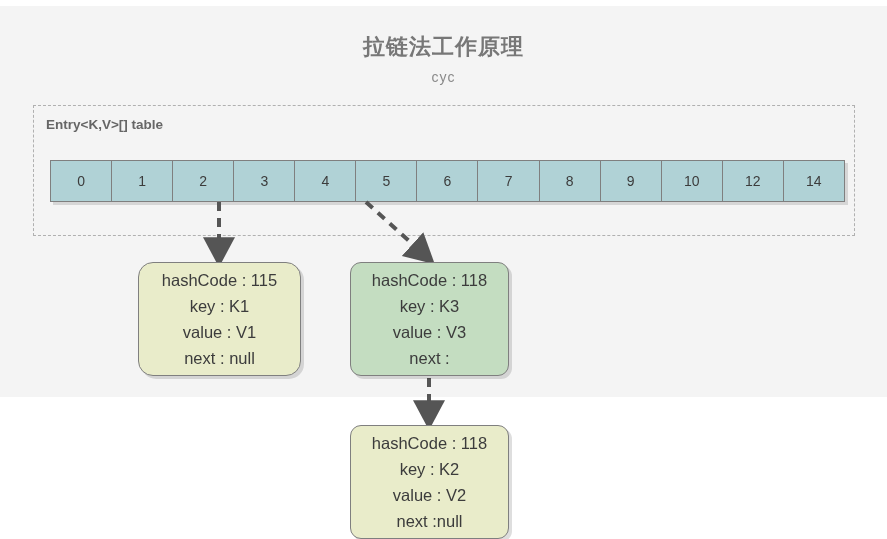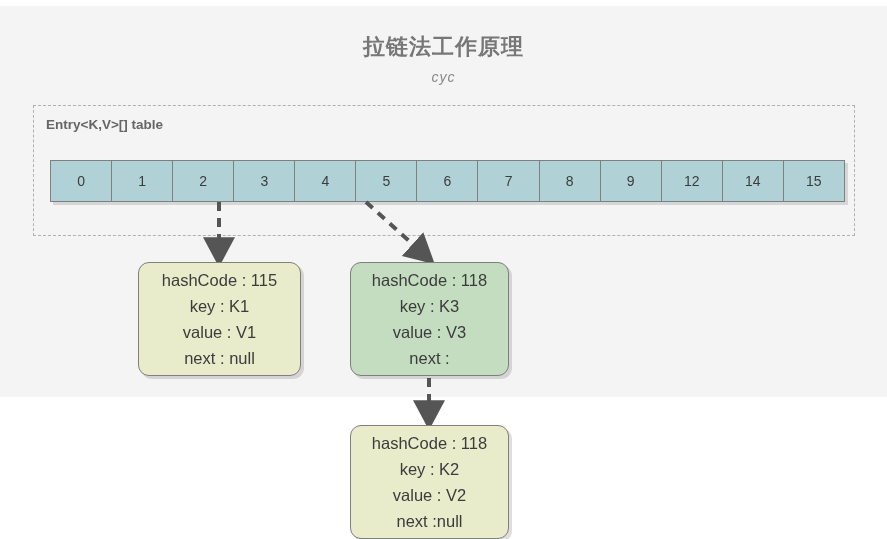--- a/index.html
+++ b/index.html
@@ -41,21 +41,20 @@
   }
   #subtitle {
     position: absolute;
     left: 0; top: 68px;
     width: 887px;
     text-align: center;
     font-size: 14px;
     color: #8a8a8a;
     letter-spacing: 1px;
     line-height: 18px;
-    font-style: italic;
   }
 
   
   #table-group {
     position: absolute;
     left: 33px; top: 105px;
     width: 822px; height: 131px;
     border: 1.5px dashed #b0b0b0;
     box-sizing: border-box;
   }
@@ -102,21 +101,21 @@
     justify-content: center;
     box-shadow: 3px 3px 0 0 rgba(0,0,0,0.13);
     font-size: 16.5px;
     color: #3c3c3c;
     line-height: 26px;
   }
   .entry-node .row { white-space: nowrap; }
   .node-yellow { background: #e9ecca; }
   .node-green  { background: #c4ddc1; }
 
-  #node-k1 { left: 138px; top: 262px; width: 163px; height: 114px; }
+  #node-k1 { left: 138px; top: 262px; width: 163px; height: 114px; border-radius: 15px; }
   #node-k3 { left: 350px; top: 262px; width: 159px; height: 114px; }
   #node-k2 { left: 350px; top: 425px; width: 159px; height: 114px; }
 
   
   #arrows {
     position: absolute;
     left: 0; top: 0;
     width: 887px; height: 539px;
     pointer-events: none;
   }
@@ -138,23 +137,23 @@
     <div class="bucket-cell">0</div>
     <div class="bucket-cell">1</div>
     <div class="bucket-cell">2</div>
     <div class="bucket-cell">3</div>
     <div class="bucket-cell">4</div>
     <div class="bucket-cell">5</div>
     <div class="bucket-cell">6</div>
     <div class="bucket-cell">7</div>
     <div class="bucket-cell">8</div>
     <div class="bucket-cell">9</div>
+    <div class="bucket-cell">10</div>
     <div class="bucket-cell">12</div>
     <div class="bucket-cell">14</div>
-    <div class="bucket-cell">15</div>
   </div>
 
   <svg id="arrows" viewBox="0 0 887 539" xmlns="http://www.w3.org/2000/svg">
     <defs>
       <marker id="ah" markerWidth="10" markerHeight="10" refX="5.2" refY="4" orient="auto" markerUnits="strokeWidth">
         <path d="M0,0 L0,8 L7.5,4 z" fill="#555555"></path>
       </marker>
     </defs>
     <line x1="219" y1="202" x2="219" y2="258" stroke="#555555" stroke-width="4" stroke-dasharray="9,7" marker-end="url(#ah)"></line>
     <line x1="366" y1="202" x2="428" y2="258" stroke="#555555" stroke-width="4" stroke-dasharray="9,7" marker-end="url(#ah)"></line>

